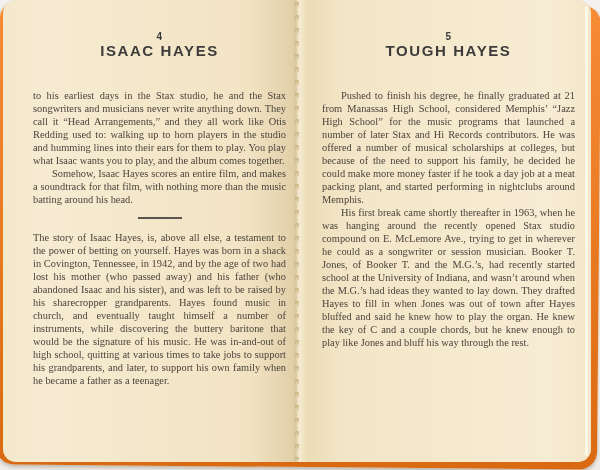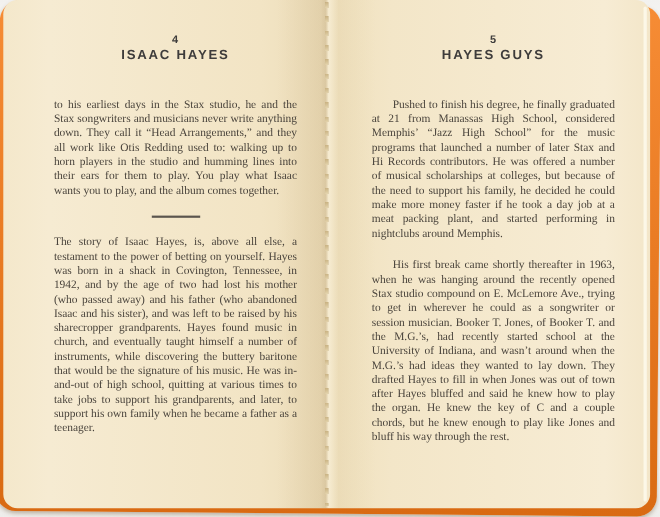--- a/index.html
+++ b/index.html
@@ -80,32 +80,32 @@
     font-weight: bold;
     color: #3e3c3b;
     padding-top: 30px;
   }
   .page-num {
     font-size: 10px;
     letter-spacing: 0.5px;
     line-height: 13px;
   }
   .page-title {
-    font-size: 12px;
+    font-size: 15px;
     letter-spacing: 1.6px;
     line-height: 15px;
   }
   .body-text {
     margin-top: 31px;
     font-size: 10.4px;
     line-height: 13px;
     text-align: justify;
     color: #4a443c;
   }
-  .body-text p { margin: 16px; }
+  .body-text p { margin: 0; }
   .body-text p.indent { text-indent: 19px; }
   .divider {
     width: 44px; height: 2px;
     background: #5b554e;
     margin: 11px auto 12px auto;
   }
 </style>
 </head>
 <body>
 
@@ -119,29 +119,30 @@
     <div class="fold-shadow"></div>
     <div class="stitches"></div>
 
     <div class="page-col left">
       <div class="page-head">
         <div class="page-num">4</div>
         <div class="page-title">ISAAC HAYES</div>
       </div>
       <div class="body-text">
         <p>to his earliest days in the Stax studio, he and the Stax songwriters and musicians never write anything down. They call it “Head Arrangements,” and they all work like Otis Redding used to: walking up to horn players in the studio and humming lines into their ears for them to play. You play what Isaac wants you to play, and the album comes together.</p>
+        <p class="indent">Somehow, Isaac Hayes scores an entire film, and makes a soundtrack for that film, with nothing more than the music batting around his head.</p>
         <div class="divider"></div>
         <p>The story of Isaac Hayes, is, above all else, a testament to the power of betting on yourself. Hayes was born in a shack in Covington, Tennessee, in 1942, and by the age of two had lost his mother (who passed away) and his father (who abandoned Isaac and his sister), and was left to be raised by his sharecropper grandparents. Hayes found music in church, and eventually taught himself a number of instruments, while discovering the buttery baritone that would be the signature of his music. He was in-and-out of high school, quitting at various times to take jobs to support his grandparents, and later, to support his own family when he became a father as a teenager.</p>
       </div>
     </div>
 
     <div class="page-col right">
       <div class="page-head">
         <div class="page-num">5</div>
-        <div class="page-title">HAYES GUYS</div>
+        <div class="page-title">TOUGH HAYES</div>
       </div>
       <div class="body-text">
         <p class="indent">Pushed to finish his degree, he finally graduated at 21 from Manassas High School, considered Memphis’ “Jazz High School” for the music programs that launched a number of later Stax and Hi Records contributors. He was offered a number of musical scholarships at colleges, but because of the need to support his family, he decided he could make more money faster if he took a day job at a meat packing plant, and started performing in nightclubs around Memphis.</p>
         <p class="indent">His first break came shortly thereafter in 1963, when he was hanging around the recently opened Stax studio compound on E. McLemore Ave., trying to get in wherever he could as a songwriter or session musician. Booker T. Jones, of Booker T. and the M.G.’s, had recently started school at the University of Indiana, and wasn’t around when the M.G.’s had ideas they wanted to lay down. They drafted Hayes to fill in when Jones was out of town after Hayes bluffed and said he knew how to play the organ. He knew the key of C and a couple chords, but he knew enough to play like Jones and bluff his way through the rest.</p>
       </div>
     </div>
 
   </div>
 </div>
 

